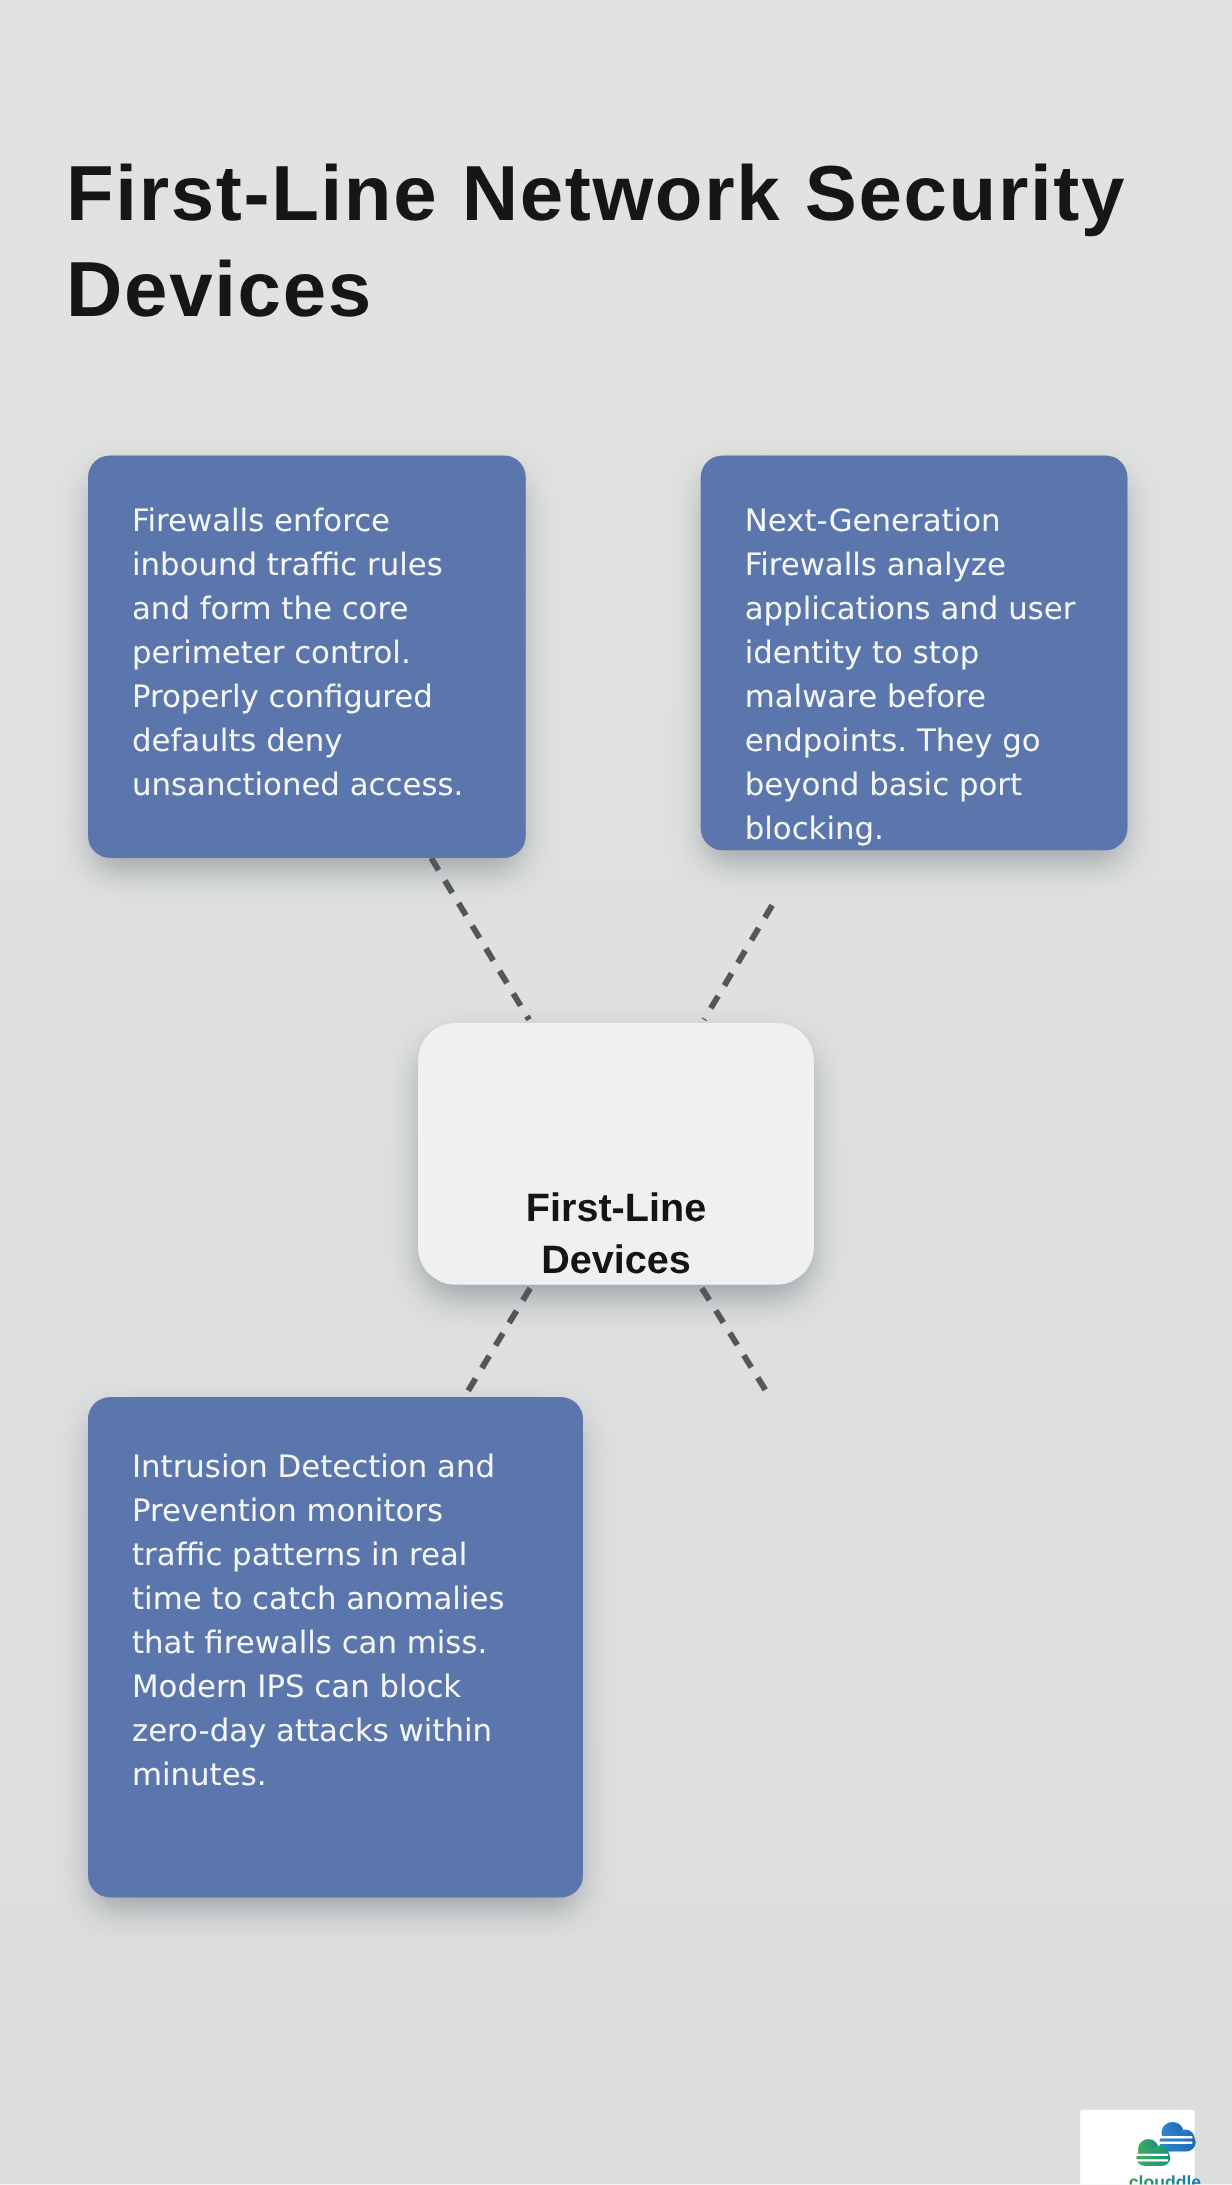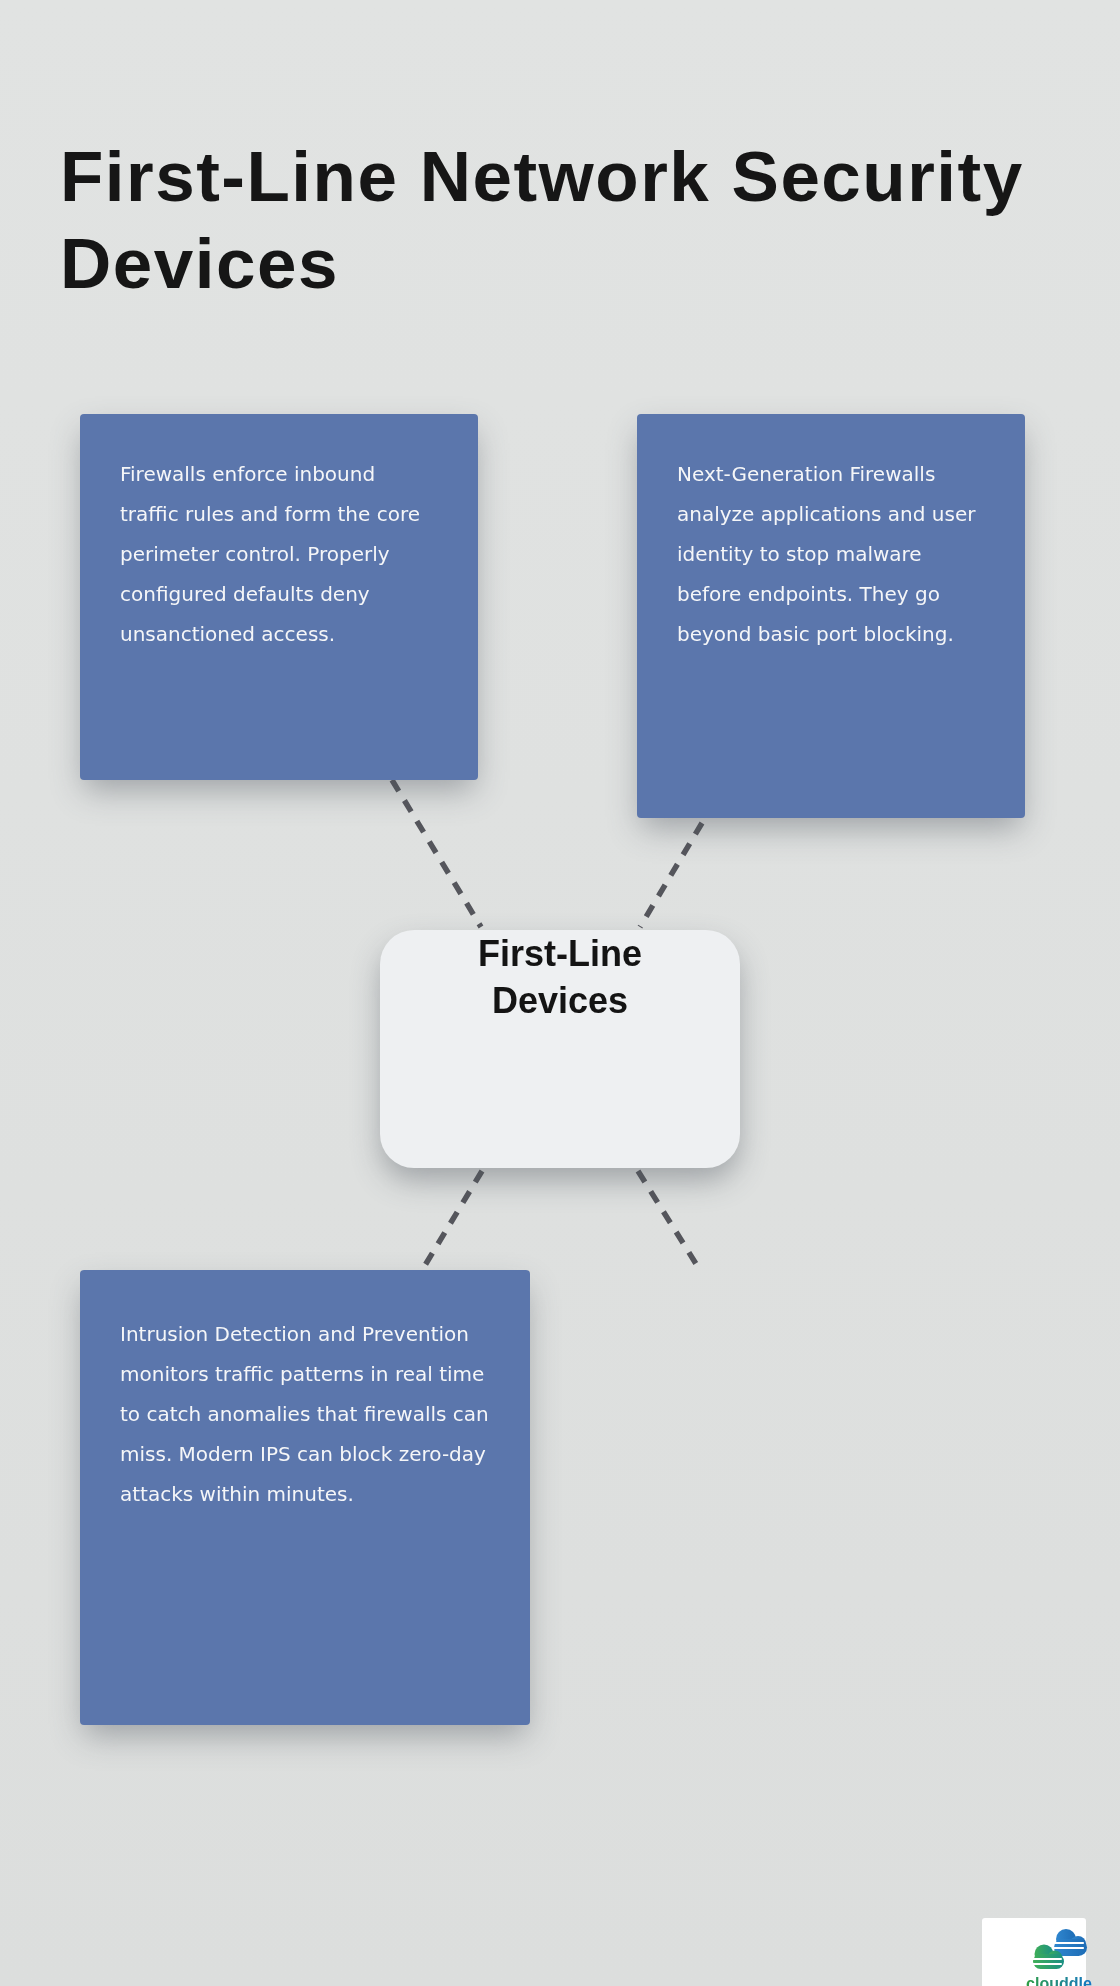--- a/index.html
+++ b/index.html
@@ -38,44 +38,44 @@
     stroke-dasharray: 13 11;
     fill: none;
   }
 
   
   .card {
     position: absolute;
     box-sizing: border-box;
     background: var(--card-bg);
     color: var(--card-text);
-    border-radius: 4px;
+    border-radius: 20px;
     padding: 40px 40px;
     font-family: "DejaVu Sans", sans-serif;
-    font-size: 20px;
+    font-size: 28px;
     line-height: 40px;
     box-shadow: 0 14px 30px -4px rgba(80, 86, 96, 0.45);
     z-index: 2;
   }
   .card-tl { left: 80px;  top: 414px;  width: 398px; height: 366px; }
-  .card-tr { left: 637px; top: 414px;  width: 388px; height: 404px; }
+  .card-tr { left: 637px; top: 414px;  width: 388px; height: 359px; }
   .card-bl { left: 80px;  top: 1270px; width: 450px; height: 455px; padding-top: 44px; }
   .card-br { left: 637px; top: 1270px; width: 388px; height: 455px; padding-top: 44px; }
 
   
   .center-node {
     position: absolute;
     left: 380px; top: 930px;
     width: 360px; height: 238px;
     box-sizing: border-box;
     background: var(--center-bg);
     border-radius: 34px;
     box-shadow: 0 14px 30px -2px rgba(80, 86, 96, 0.45);
     display: flex;
-    align-items: flex-start;
+    align-items: flex-end;
     justify-content: center;
     text-align: center;
     padding: 0 70px;
     z-index: 2;
   }
   .center-node-label {
     font-weight: 700;
     font-size: 36px;
     line-height: 47px;
     color: var(--center-text);

